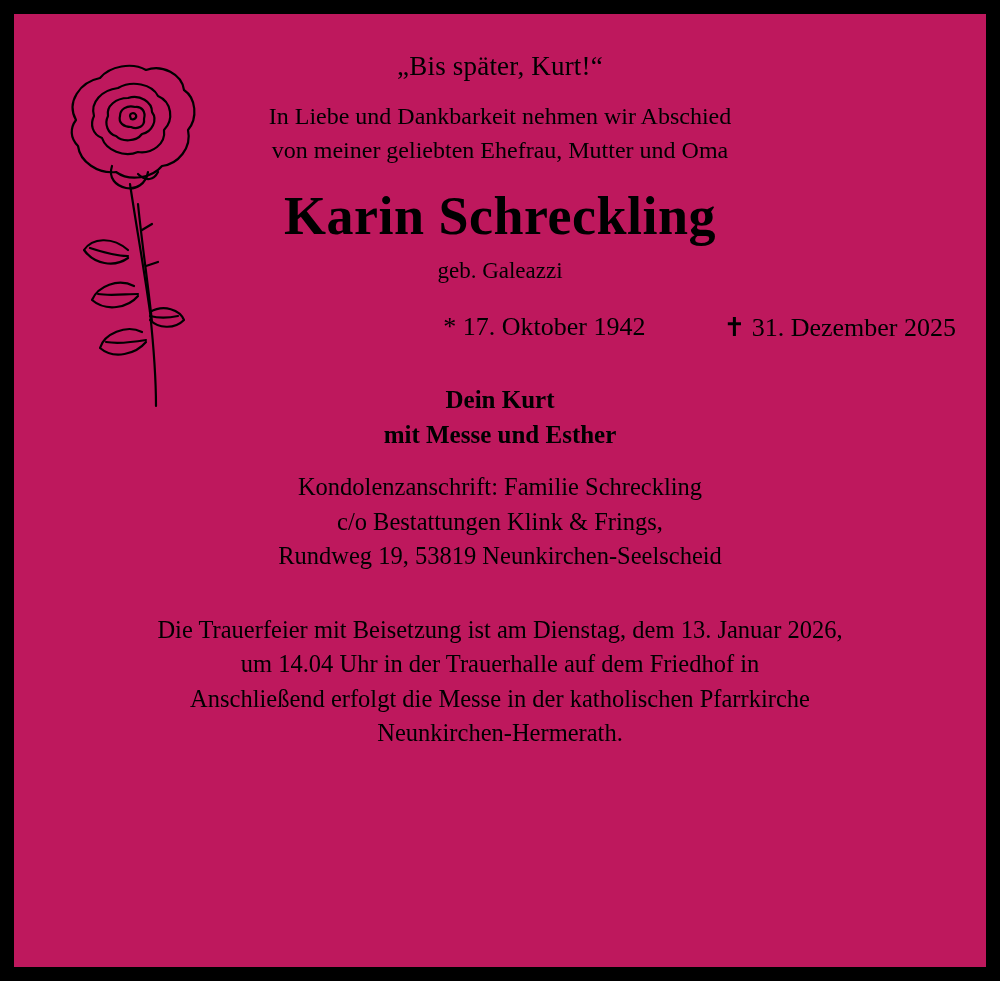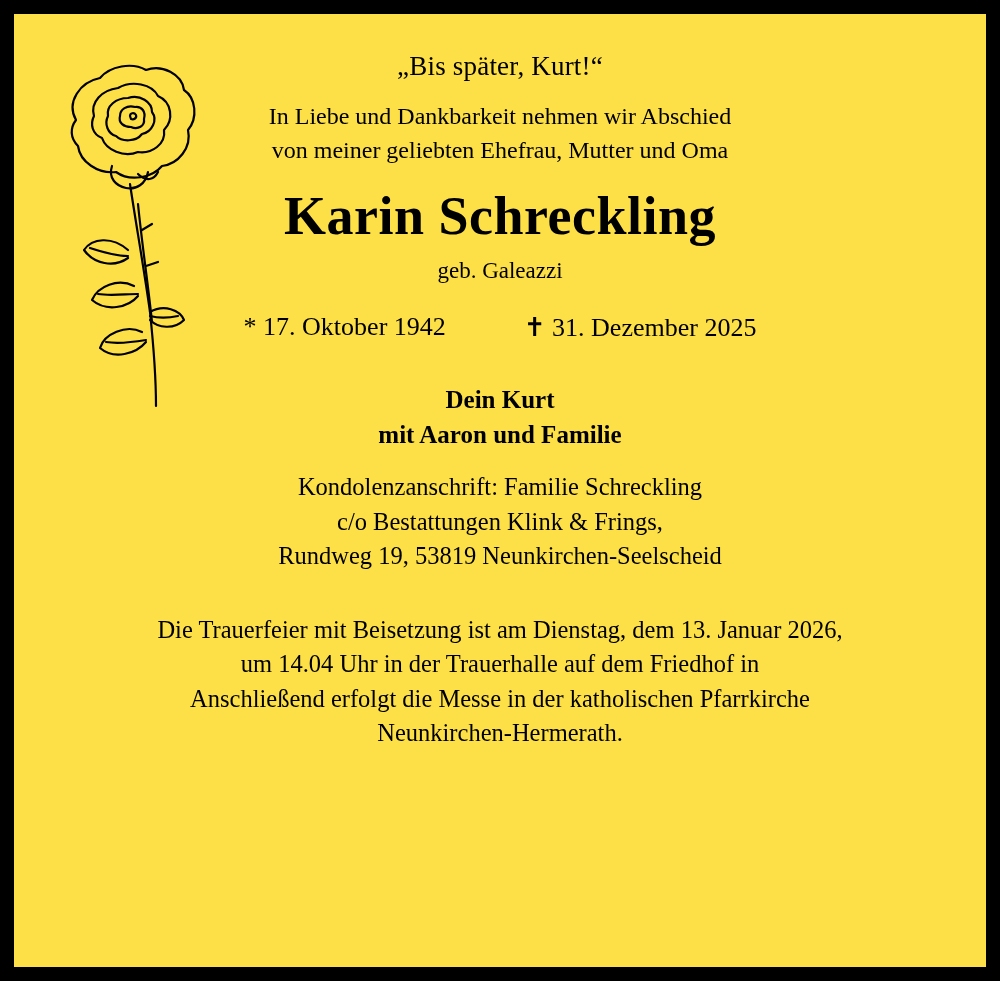--- a/index.html
+++ b/index.html
@@ -16,21 +16,21 @@
     box-sizing: border-box;
     background: #000000;
     padding: 11px;
     position: relative;
     overflow: hidden;
   }
   .inner-border {
     width: 100%;
     height: 100%;
     box-sizing: border-box;
-    background: #fde047;
+    background: #be185d;
     border: 3px solid #000000;
     position: relative;
   }
   .content {
     position: absolute;
     top: 0;
     left: 0;
     right: 0;
     bottom: 0;
     padding: 26px 30px 20px 30px;
@@ -65,21 +65,21 @@
     line-height: 1.05;
   }
   .maiden {
     font-size: 23px;
     margin-top: 14px;
   }
   .dates {
     font-size: 26px;
     margin-top: 28px;
     display: flex;
-    justify-content: center;
+    justify-content: flex-end;
     gap: 78px;
   }
   .dates .date-item {
     white-space: nowrap;
   }
   .mourners {
     font-weight: bold;
     font-size: 25px;
     line-height: 1.38;
     margin-top: 40px;
@@ -148,21 +148,21 @@
       <div class="name">Karin Schreckling</div>
       <div class="maiden">geb. Galeazzi</div>
 
       <div class="dates">
         <span class="date-item">* 17. Oktober 1942</span>
         <span class="date-item">✝ 31. Dezember 2025</span>
       </div>
 
       <div class="mourners">
         <div class="line">Dein Kurt</div>
-        <div class="line">mit Aaron und Familie</div>
+        <div class="line">mit Messe und Esther</div>
       </div>
 
       <div class="address">
         <div>Kondolenzanschrift: Familie Schreckling</div>
         <div>c/o Bestattungen Klink &amp; Frings,</div>
         <div>Rundweg 19, 53819 Neunkirchen-Seelscheid</div>
       </div>
 
       <div class="ceremony">
         <div>Die Trauerfeier mit Beisetzung ist am Dienstag, dem 13. Januar 2026,</div>

